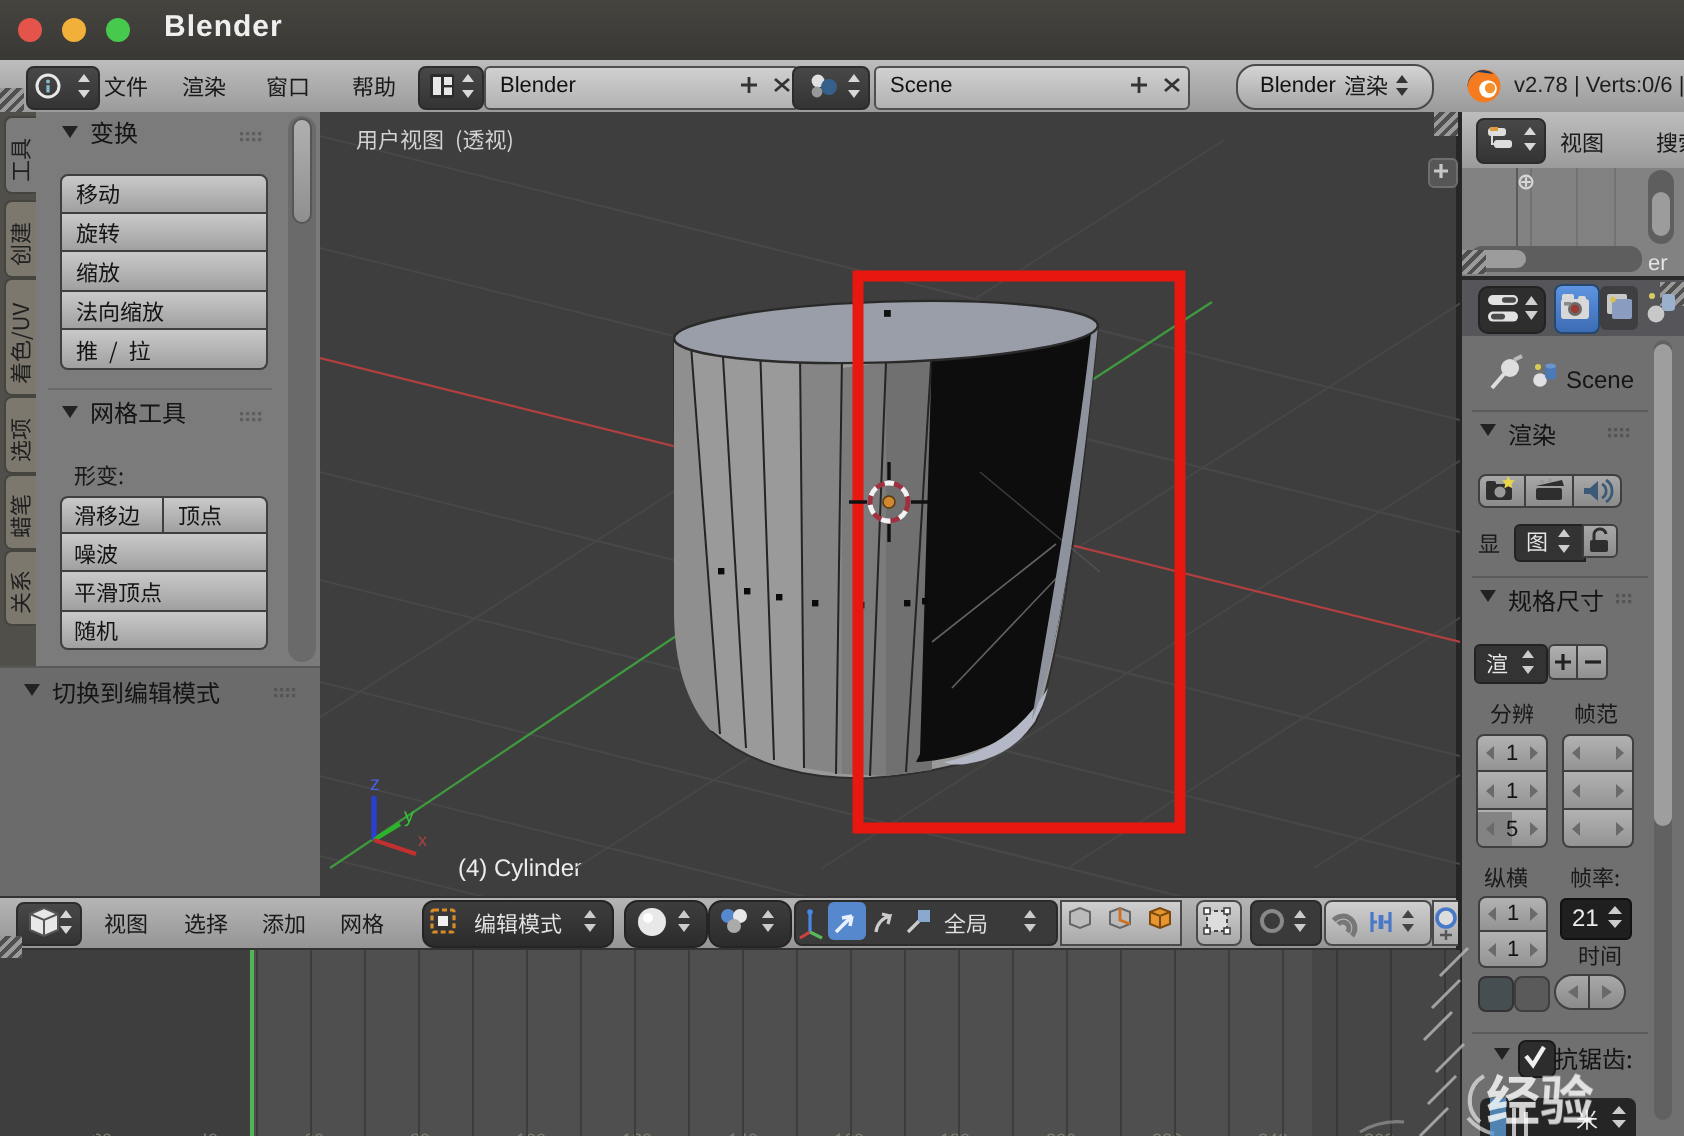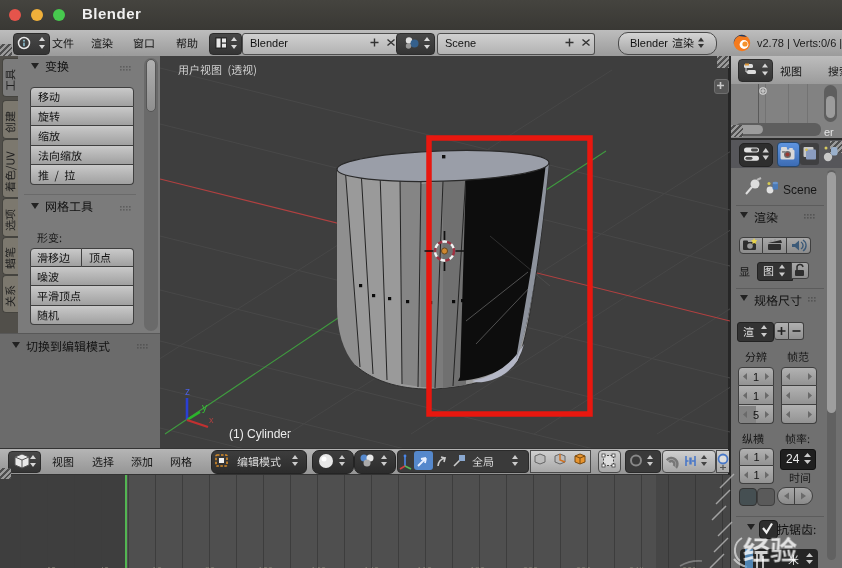--- a/index.html
+++ b/index.html
@@ -90,21 +90,21 @@
     <div style="position:absolute;left:739px;top:406px;width:17px;height:17px;background:#838383;border-radius:0 0 0 3px"></div>
     <div style="position:absolute;left:738px;top:408.5px;width:36px;text-align:center;font:11px 'Liberation Sans',sans-serif;color:#141414">5</div>
     <div style="position:absolute;left:781px;top:367px;width:36px;height:19px;background:linear-gradient(#b2b2b2,#939393);border:1px solid #3f3f3f;border-top:1px solid #3f3f3f;border-radius:4px 4px 0 0;box-sizing:border-box"></div>
     <div style="position:absolute;left:781px;top:386px;width:36px;height:19px;background:linear-gradient(#b2b2b2,#939393);border:1px solid #3f3f3f;border-top:none;border-radius:0;box-sizing:border-box"></div>
     <div style="position:absolute;left:781px;top:405px;width:36px;height:19px;background:linear-gradient(#b2b2b2,#939393);border:1px solid #3f3f3f;border-top:none;border-radius:0 0 4px 4px;box-sizing:border-box"></div>
     <div style="position:absolute;left:739px;top:448px;width:35px;height:18px;background:linear-gradient(#b2b2b2,#939393);border:1px solid #3f3f3f;border-top:1px solid #3f3f3f;border-radius:4px 4px 0 0;box-sizing:border-box"></div>
     <div style="position:absolute;left:739px;top:451.0px;width:35px;text-align:center;font:11px 'Liberation Sans',sans-serif;color:#141414">1</div>
     <div style="position:absolute;left:739px;top:466px;width:35px;height:18px;background:linear-gradient(#b2b2b2,#939393);border:1px solid #3f3f3f;border-top:none;border-radius:0 0 4px 4px;box-sizing:border-box"></div>
     <div style="position:absolute;left:739px;top:469.0px;width:35px;text-align:center;font:11px 'Liberation Sans',sans-serif;color:#141414">1</div>
     <div style="position:absolute;left:780px;top:449px;width:34px;height:19px;background:#1f1f1f;border-radius:3px;border:1px solid #111"></div>
-    <div style="position:absolute;left:786px;top:452px;font:12px 'Liberation Sans',sans-serif;color:#ececec">24</div>
+    <div style="position:absolute;left:786px;top:452px;font:12px 'Liberation Sans',sans-serif;color:#ececec">21</div>
     <div style="position:absolute;left:739px;top:488px;width:16px;height:16px;background:#454f52;border:1px solid #333;border-radius:4px"></div>
     <div style="position:absolute;left:757px;top:488px;width:16px;height:16px;background:#5a5a5a;border:1px solid #3f3f3f;border-radius:4px"></div>
     <div style="position:absolute;left:777px;top:487px;width:36px;height:18px;background:linear-gradient(#a8a8a8,#8b8b8b);border:1px solid #3f3f3f;border-radius:9px;box-sizing:border-box"></div>
     <div style="position:absolute;left:794px;top:487px;width:1px;height:18px;background:#3f3f3f"></div>
     <div style="position:absolute;left:736px;top:516px;width:88px;height:1px;background:#5c5c5c"></div>
     <div style="position:absolute;left:759px;top:520px;width:17px;height:17px;background:#2d2d2d;border-radius:4px;border:1px solid #1a1a1a"></div>
     <div style="position:absolute;left:740px;top:549px;width:78px;height:19px;background:#252525;border-radius:4px 4px 0 0"></div>
     <div style="position:absolute;left:0;top:448px;width:728px;height:27px;background:linear-gradient(#b5b5b5,#959595);border-top:1px solid #333;border-bottom:1px solid #333;box-sizing:border-box"></div>
     <div style="position:absolute;left:8px;top:451px;width:31px;height:20px;background:linear-gradient(#484848,#343434);border:1px solid #2c2c2c;border-radius:4px"></div>
     <div style="position:absolute;left:211px;top:450px;width:94px;height:22px;background:linear-gradient(#3d3d3d,#2c2c2c);border:1px solid #242424;border-radius:6px"></div>
@@ -130,21 +130,21 @@
     <div style="position:absolute;left:258px;top:565px;font:9px 'Liberation Sans',sans-serif;color:#7d7d70">100</div>
     <div style="position:absolute;left:311px;top:565px;font:9px 'Liberation Sans',sans-serif;color:#7d7d70">120</div>
     <div style="position:absolute;left:364px;top:565px;font:9px 'Liberation Sans',sans-serif;color:#7d7d70">140</div>
     <div style="position:absolute;left:417px;top:565px;font:9px 'Liberation Sans',sans-serif;color:#7d7d70">160</div>
     <div style="position:absolute;left:470px;top:565px;font:9px 'Liberation Sans',sans-serif;color:#7d7d70">180</div>
     <div style="position:absolute;left:523px;top:565px;font:9px 'Liberation Sans',sans-serif;color:#7d7d70">200</div>
     <div style="position:absolute;left:576px;top:565px;font:9px 'Liberation Sans',sans-serif;color:#7d7d70">220</div>
     <div style="position:absolute;left:629px;top:565px;font:9px 'Liberation Sans',sans-serif;color:#7d7d70">240</div>
     <div style="position:absolute;left:682px;top:565px;font:9px 'Liberation Sans',sans-serif;color:#7d7d70">260</div>
     <div style="position:absolute;left:0;top:468px;width:11px;height:11px;background:repeating-linear-gradient(135deg,#9a9a9a 0 2px,#4f4f4f 2px 4px)"></div>
-    <div style="position:absolute;left:229px;top:427px;font:12px 'Liberation Sans',sans-serif;color:#ececec">(1) Cylinder</div>
+    <div style="position:absolute;left:229px;top:427px;font:12px 'Liberation Sans',sans-serif;color:#ececec">(4) Cylinder</div>
     <div style="position:absolute;left:717px;top:56px;width:12px;height:12px;background:repeating-linear-gradient(135deg,#9a9a9a 0 2px,#4f4f4f 2px 4px)"></div>
     <div style="position:absolute;left:714px;top:79px;width:13px;height:13px;background:#565656;border:1px solid #6e6e6e;border-radius:3px"></div>
 <svg style="position:absolute;left:160px;top:56px" width="570" height="392" viewBox="0 0 570 392">
       <path d="M0 12 L570 154" stroke="#484848" stroke-width="1"></path>
       <path d="M0 68 L570 210" stroke="#484848" stroke-width="1"></path>
       <path d="M0 180 L570 322" stroke="#484848" stroke-width="1"></path>
       <path d="M0 234 L570 376" stroke="#484848" stroke-width="1"></path>
       <path d="M0 285 L570 427" stroke="#484848" stroke-width="1"></path>
       <path d="M0 332 L570 474" stroke="#484848" stroke-width="1"></path>
       <path d="M0 372 L570 514" stroke="#484848" stroke-width="1"></path>

